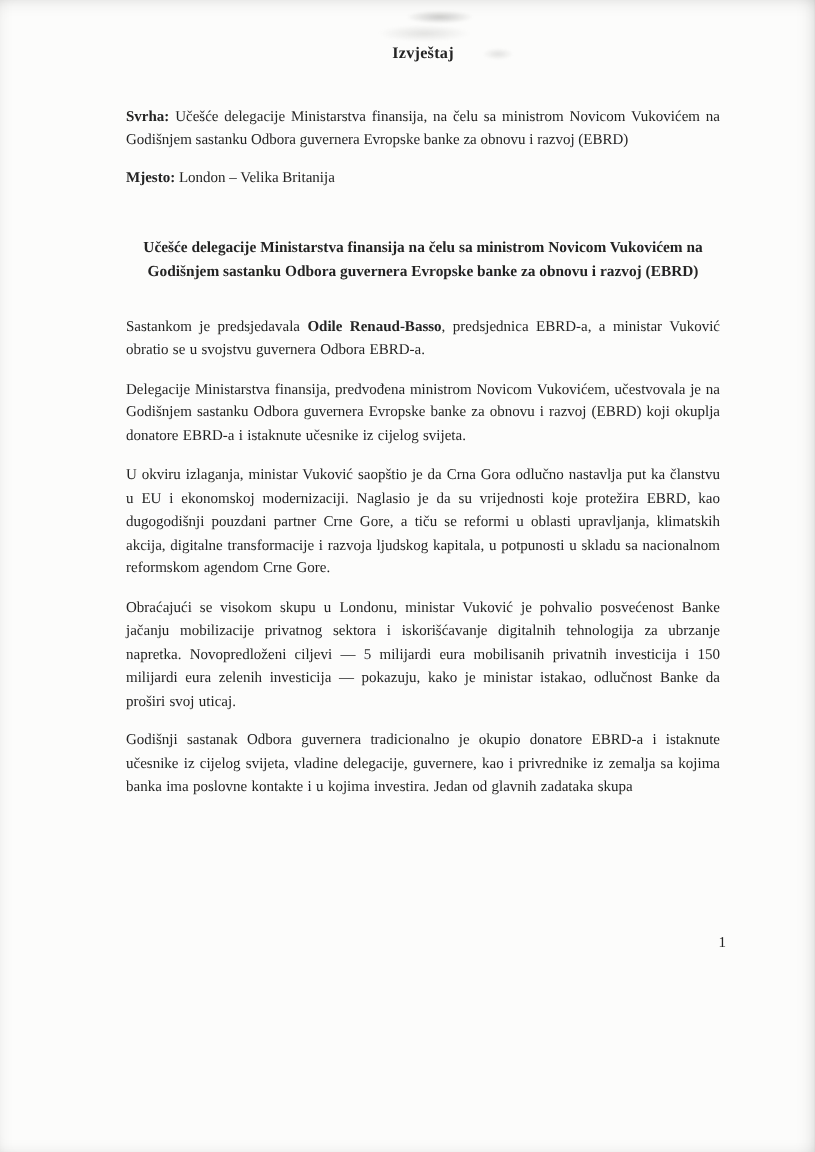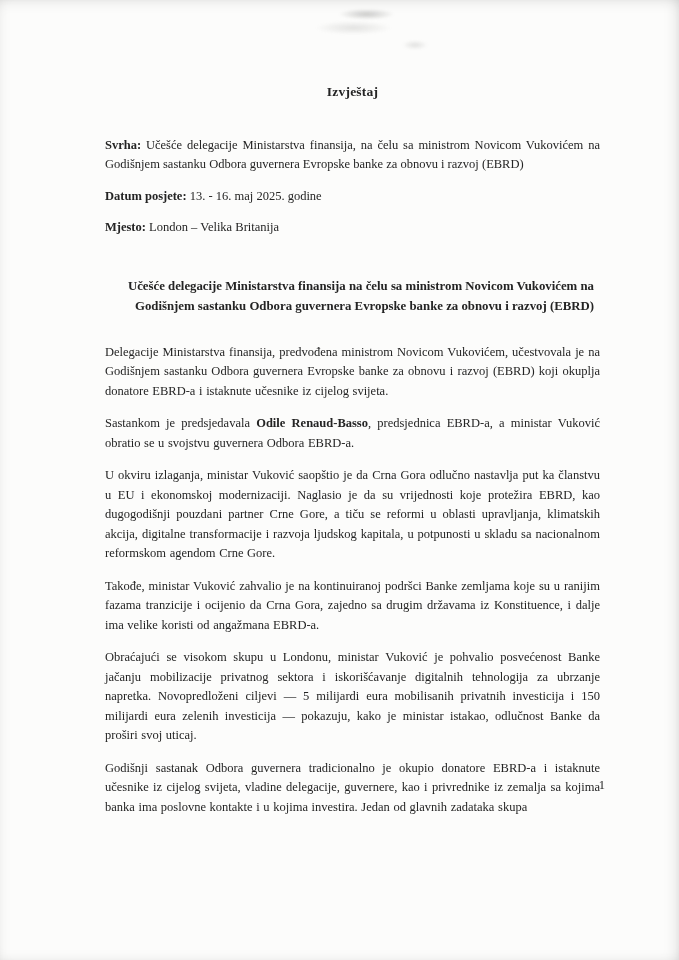--- a/index.html
+++ b/index.html
@@ -7,21 +7,21 @@
     padding: 0;
     background: #dedddb;
   }
   .page {
     position: relative;
     width: 679px;
     height: 960px;
     margin: 0 auto;
     background: #fcfcfb;
     box-sizing: border-box;
-    padding: 84px 79px 0 105px;
+    padding: 36px 79px 0 105px;
     font-family: "Liberation Serif", "DejaVu Serif", serif;
     color: #242424;
     overflow: hidden;
     box-shadow: inset -10px 0 18px -14px rgba(0,0,0,0.25),
                 inset 0 10px 18px -14px rgba(0,0,0,0.18),
                 inset 10px 0 18px -16px rgba(0,0,0,0.12),
                 inset 0 -10px 18px -16px rgba(0,0,0,0.12);
   }
   .scan-smudge {
     position: absolute;
@@ -59,21 +59,21 @@
     margin: 0 0 13px 0;
     font-size: 12.5px;
     line-height: 1.5;
     text-align: justify;
   }
   .meta-line b {
     font-weight: bold;
   }
   .doc-heading {
     margin: 40px 6px 20px 6px;
-    text-align: right;
+    text-align: center;
     font-size: 12.8px;
     font-weight: bold;
     line-height: 1.55;
   }
   .body-block {
     margin-top: 26px;
   }
   .body-block p {
     margin: 0 0 13px 0;
     font-size: 12.5px;
@@ -95,29 +95,27 @@
 <body>
 
 <div class="page">
   <div class="scan-smudge"></div>
   <div class="scan-speck"></div>
 
   <h1 class="doc-title">Izvještaj</h1>
 
   <div class="meta-block">
     <p class="meta-line"><b>Svrha:</b><span> Učešće delegacije Ministarstva finansija, na čelu sa ministrom Novicom Vukovićem na Godišnjem sastanku Odbora guvernera Evropske banke za obnovu i razvoj (EBRD)</span></p>
-    <p class="meta-line"><b>Datum posjete:</b><span> 13. - 16. maj 2025. godine</span></p>
     <p class="meta-line"><b>Mjesto:</b><span> London – Velika Britanija</span></p>
   </div>
 
   <h2 class="doc-heading">Učešće delegacije Ministarstva finansija na čelu sa ministrom Novicom Vukovićem na Godišnjem sastanku Odbora guvernera Evropske banke za obnovu i razvoj (EBRD)</h2>
 
   <div class="body-block">
+    <p><span>Sastankom je predsjedavala </span><b>Odile Renaud-Basso</b><span>, predsjednica EBRD-a, a ministar Vuković obratio se u svojstvu guvernera Odbora EBRD-a.</span></p>
     <p>Delegacije Ministarstva finansija, predvođena ministrom Novicom Vukovićem, učestvovala je na Godišnjem sastanku Odbora guvernera Evropske banke za obnovu i razvoj (EBRD) koji okuplja donatore EBRD-a i istaknute učesnike iz cijelog svijeta.</p>
-    <p><span>Sastankom je predsjedavala </span><b>Odile Renaud-Basso</b><span>, predsjednica EBRD-a, a ministar Vuković obratio se u svojstvu guvernera Odbora EBRD-a.</span></p>
     <p>U okviru izlaganja, ministar Vuković saopštio je da Crna Gora odlučno nastavlja put ka članstvu u EU i ekonomskoj modernizaciji. Naglasio je da su vrijednosti koje protežira EBRD, kao dugogodišnji pouzdani partner Crne Gore, a tiču se reformi u oblasti upravljanja, klimatskih akcija, digitalne transformacije i razvoja ljudskog kapitala, u potpunosti u skladu sa nacionalnom reformskom agendom Crne Gore.</p>
-    <p>Takođe, ministar Vuković zahvalio je na kontinuiranoj podršci Banke zemljama koje su u ranijim fazama tranzicije i ocijenio da Crna Gora, zajedno sa drugim državama iz Konstituence, i dalje ima velike koristi od angažmana EBRD-a.</p>
     <p>Obraćajući se visokom skupu u Londonu, ministar Vuković je pohvalio posvećenost Banke jačanju mobilizacije privatnog sektora i iskorišćavanje digitalnih tehnologija za ubrzanje napretka. Novopredloženi ciljevi — 5 milijardi eura mobilisanih privatnih investicija i 150 milijardi eura zelenih investicija — pokazuju, kako je ministar istakao, odlučnost Banke da proširi svoj uticaj.</p>
     <p>Godišnji sastanak Odbora guvernera tradicionalno je okupio donatore EBRD-a i istaknute učesnike iz cijelog svijeta, vladine delegacije, guvernere, kao i privrednike iz zemalja sa kojima banka ima poslovne kontakte i u kojima investira. Jedan od glavnih zadataka skupa</p>
   </div>
 
   <div class="page-number">1</div>
 </div>
 
 </body></html>

